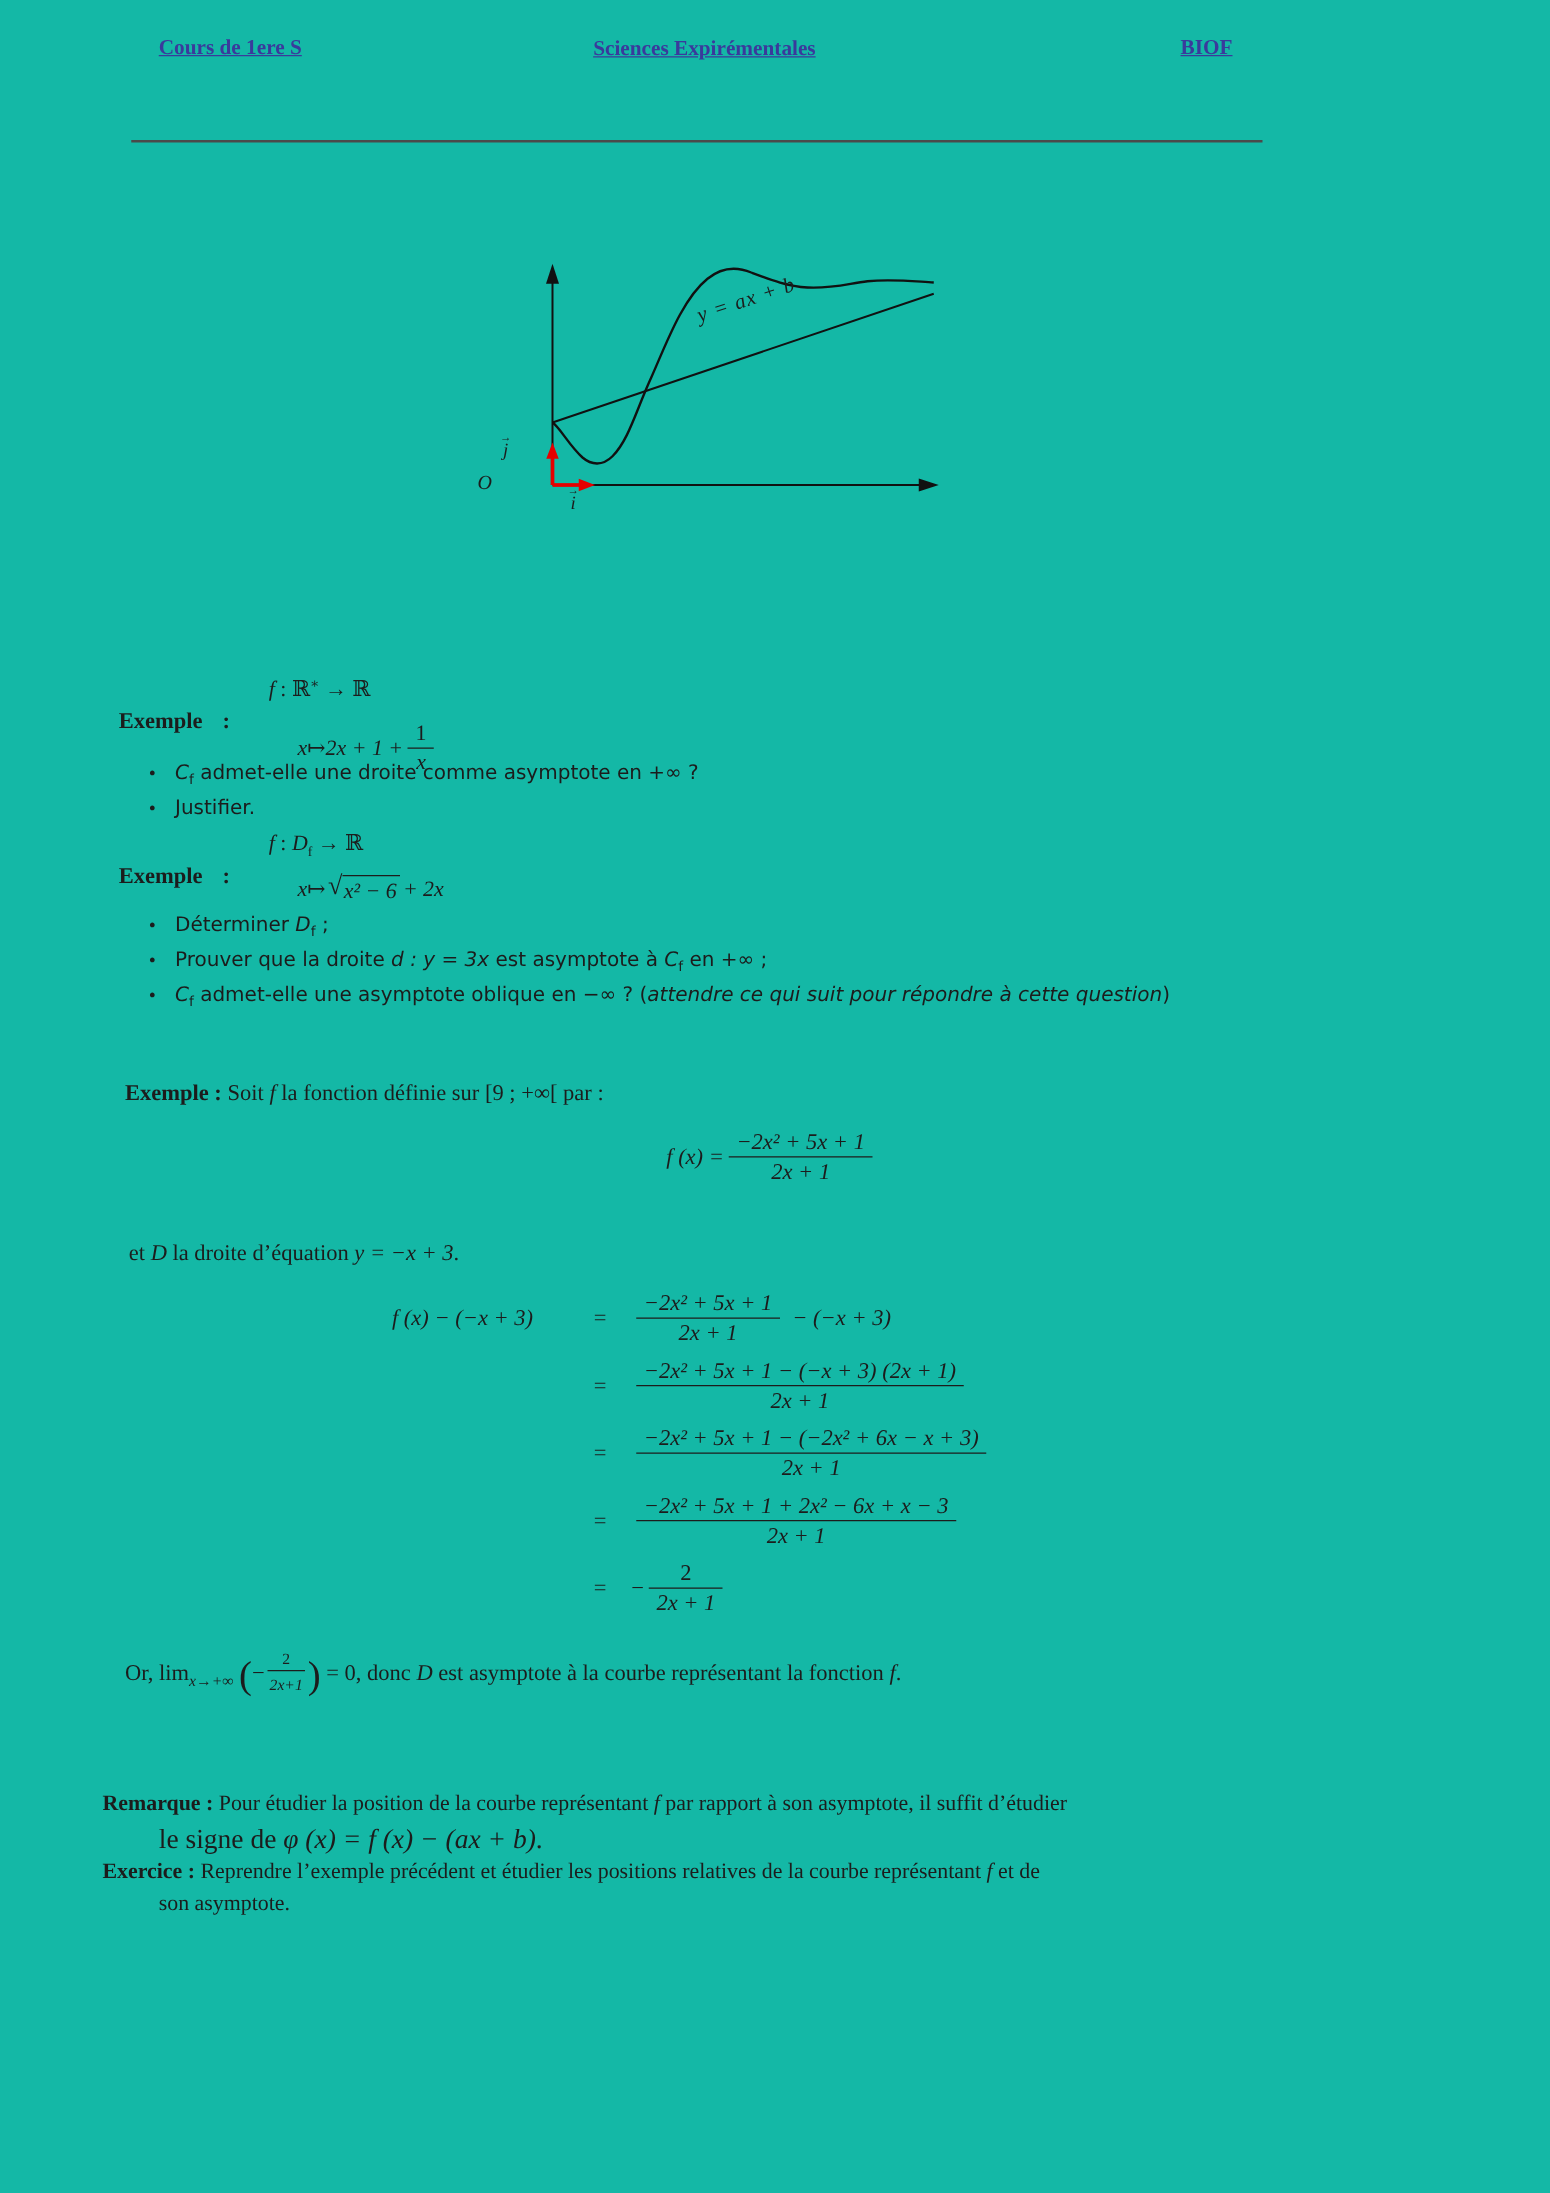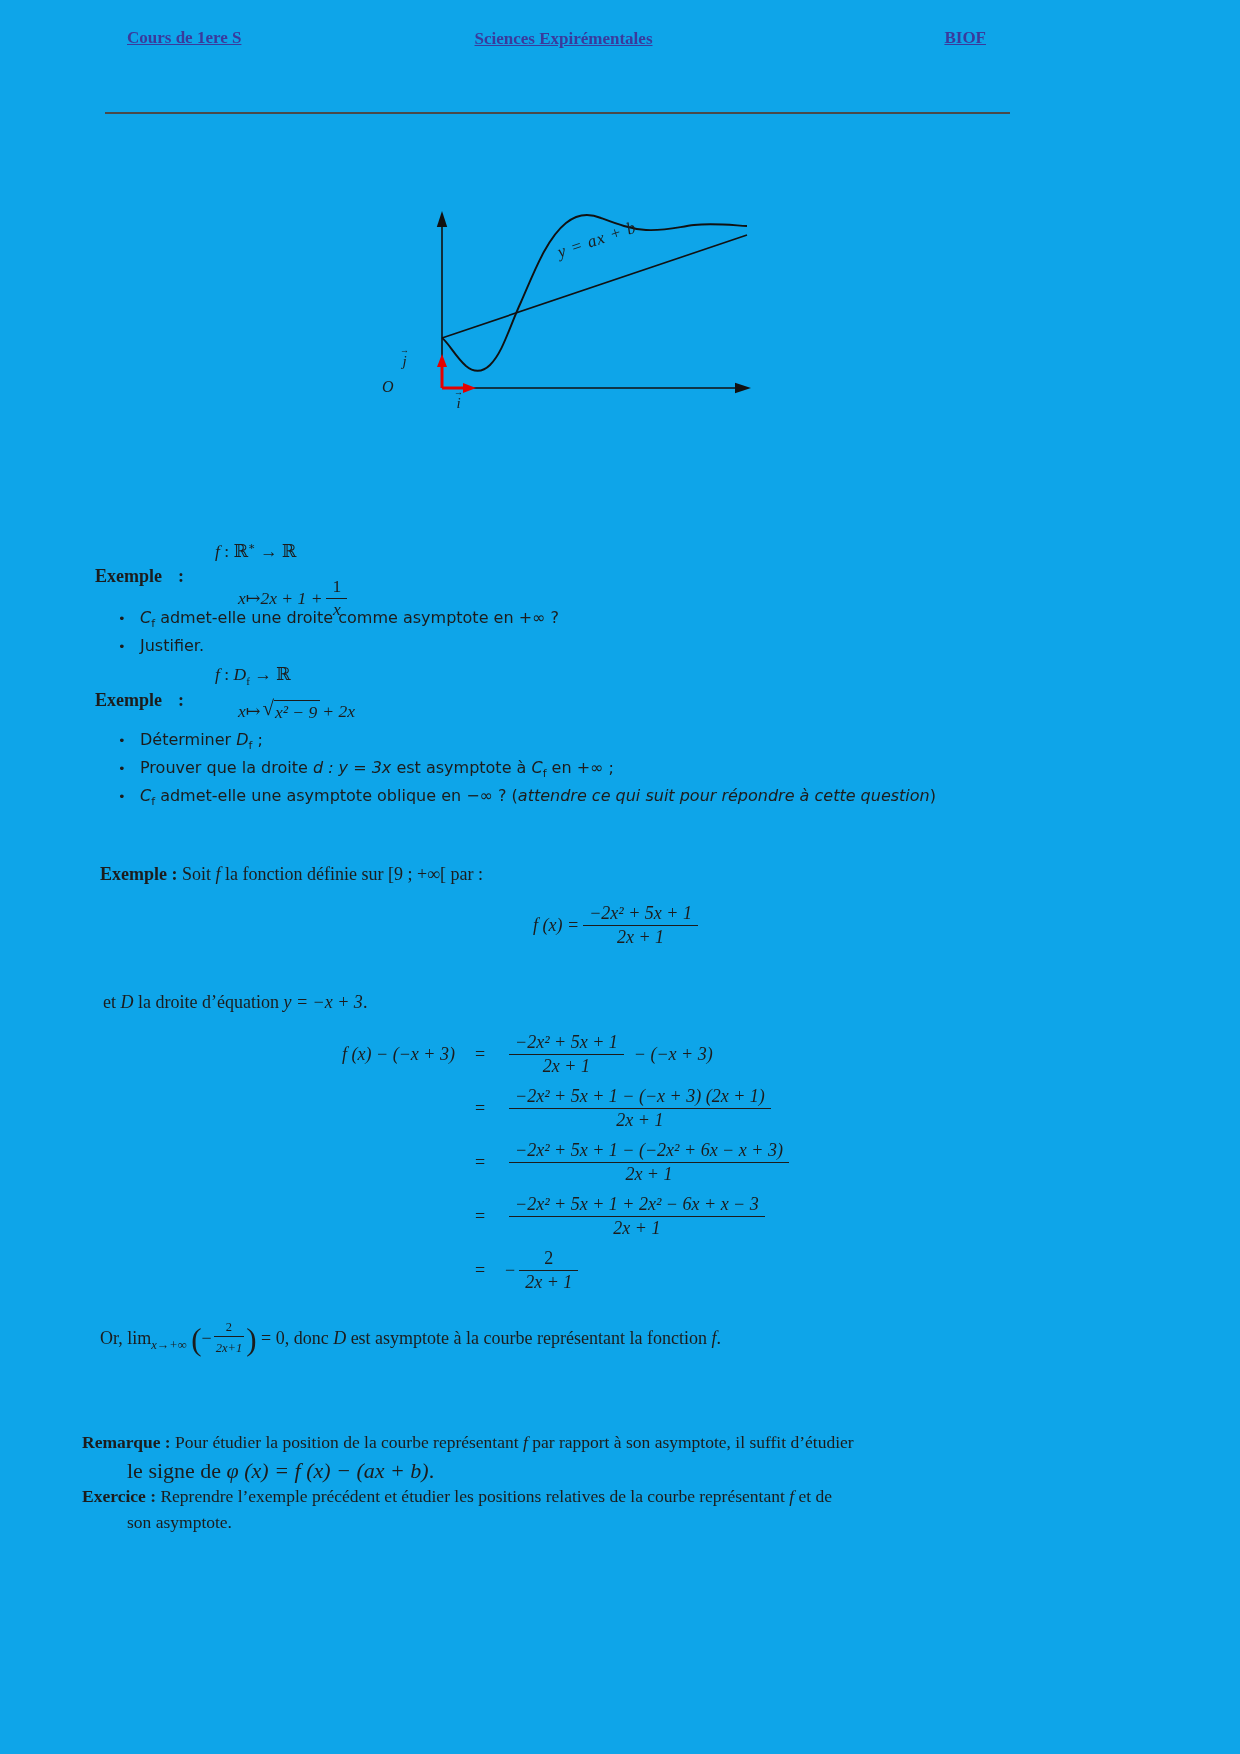--- a/index.html
+++ b/index.html
@@ -1,16 +1,16 @@
 <!DOCTYPE html>
 <html><head>
 <meta charset="utf-8">
 <style>
   html,body{margin:0;padding:0;background:#ffffff;}
-  .page{position:relative;width:1240px;height:1754px;background:#0ea5e9;overflow:hidden;
+  .page{position:relative;width:1240px;height:1754px;background:#14b8a6;overflow:hidden;
         font-family:"Liberation Serif","DejaVu Serif",serif;font-size:17.5px;color:#1c1c1c;}
 
   
   .hdr{position:absolute;left:105px;top:28px;width:905px;height:26px;}
   .ftr{position:absolute;left:105px;top:1692px;width:905px;height:26px;}
   .link{color:#3A3A9C;font-weight:bold;text-decoration:underline;font-size:17px;cursor:pointer;}
   .hdr-left{position:absolute;left:22px;top:0;}
   .hdr-center{position:absolute;left:12px;right:0;top:0;text-align:center;}
   .hdr-right{position:absolute;right:24px;top:0;}
   .ftr-left{position:absolute;left:22px;top:0;font-size:16px;}
@@ -61,21 +61,21 @@
 
   .para{position:absolute;font-size:18px;white-space:nowrap;}
   .plabel{font-weight:bold;}
 
   
   .eq3{position:absolute;left:533px;top:902px;display:flex;align-items:center;font-size:18px;}
 
   
   .deriv{position:absolute;left:285px;top:1030px;display:flex;flex-direction:column;gap:6px;font-size:18px;}
   .drow{display:flex;align-items:center;min-height:48px;}
-  .dlhs{width:170px;text-align:right;}
+  .dlhs{width:170px;text-align:center;}
   .deq{width:50px;text-align:center;}
   .drhs{display:flex;align-items:center;}
   .dtail{margin-left:6px;}
 
   .orline{position:absolute;left:100px;top:1320px;font-size:18px;white-space:nowrap;}
 </style>
 </head>
 <body>
 
 <div class="page">
@@ -150,21 +150,21 @@
     <span>Exemple</span><span class="hcolon">:</span>
   </div>
   <div class="ex-sig" style="left:215px;top:664px;">
     <span class="mi">f</span><span> : </span><span class="scr">D</span><sub>f</sub><span> → </span><span class="bb">ℝ</span>
   </div>
   <div class="ex-map" style="left:238px;top:700px;">
     <span class="mi">x</span>
       <span> ↦ </span>
     <span class="sqrt">
         <span class="rsign">√</span>
-        <span class="rad">x² − 9</span>
+        <span class="rad">x² − 6</span>
       </span>
     <span class="mi"> + 2x</span>
   </div>
   <div class="blist" style="left:118px;top:730px;">
     <div class="bitem">
       <span class="dot">•</span>
       <span class="bitxt"><span>Déterminer </span><span class="scr">D</span><sub>f</sub><span> ;</span></span>
     </div>
     <div class="bitem">
       <span class="dot">•</span>

